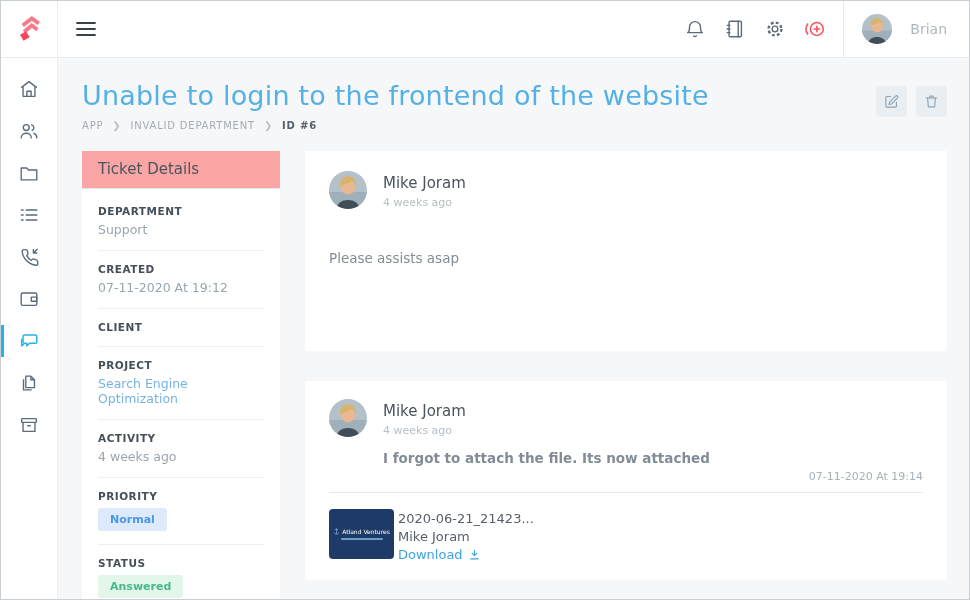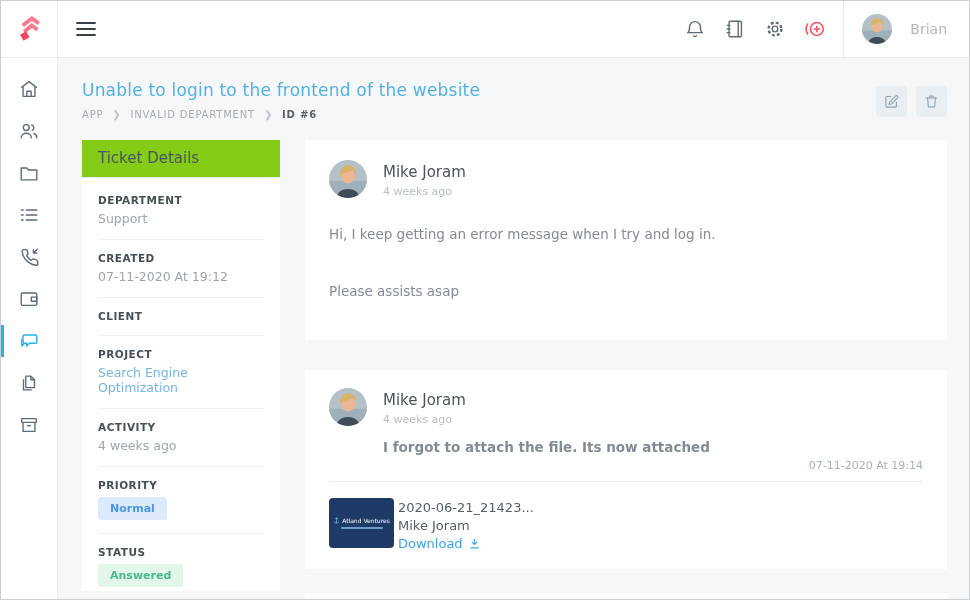--- a/index.html
+++ b/index.html
@@ -27,34 +27,34 @@
   .app-body { display: flex; height: 543px; }
   .sidebar { width: 57px; background: #fff; border-right: 1px solid #eceef1; padding-top: 10px; display: flex; flex-direction: column; }
   .nav-item { position: relative; height: 42px; display: flex; align-items: center; justify-content: center; color: #5a6b7b; cursor: pointer; }
   .nav-item.active { color: #29b2e8; }
   .nav-item.active::before { content: ""; position: absolute; left: 0; top: 5px; bottom: 5px; width: 3px; background: #29b2e8; }
 
   .content { flex: 1; background: #f5f7f9; overflow: hidden; }
 
   
   .page-header { display: flex; align-items: flex-start; padding: 22px 22px 0 24px; }
-  .page-title { font-size: 17px; font-weight: 500; color: #55b1e5; letter-spacing: .2px; }
+  .page-title { font-size: 27px; font-weight: 500; color: #55b1e5; letter-spacing: .2px; }
   .breadcrumb { margin-top: 9px; display: flex; align-items: flex-start; gap: 9px; font-size: 10px; letter-spacing: .8px; color: #a3abb3; }
   .crumb { cursor: pointer; }
   .crumb-sep { color: #b9c1c8; font-size: 10px; }
   .crumb.current { color: #57616b; font-weight: bold; cursor: default; }
   .header-actions { margin-left: auto; display: flex; gap: 9px; padding-top: 6px; }
   .action-btn { width: 31px; height: 31px; border-radius: 4px; background: #e9eef3; border: 0; display: flex; align-items: center; justify-content: center; color: #8fa3b3; cursor: pointer; }
 
   
   .columns { display: flex; gap: 25px; padding: 20px 22px 0 24px; align-items: flex-start; }
 
   
   .panel { width: 198px; background: #fff; height: 451px; flex: none; }
-  .panel-header { background: #84cc16; border-bottom: 1px solid #e3e8ec; padding: 9px 16px 10px; font-size: 15px; color: #4a545e; }
+  .panel-header { background: #fca5a5; border-bottom: 1px solid #e3e8ec; padding: 9px 16px 10px; font-size: 15px; color: #4a545e; }
   .panel-body { padding: 4px 16px 0; }
   .field { padding: 12px 0 13px; border-bottom: 1px solid #eef1f3; }
   .field-label { font-size: 10.5px; font-weight: bold; letter-spacing: .5px; color: #454f59; }
   .field-value { margin-top: 5px; font-size: 12.5px; color: #9aa6af; }
   .field-value.link { color: #74b3e3; cursor: pointer; }
   .badge { display: inline-block; margin-top: 6px; font-size: 11px; font-weight: bold; padding: 5px 12px; border-radius: 3px; }
   .badge.blue { background: #dceafb; color: #4a97e8; }
   .badge.green { background: #e2f6ea; color: #48b98c; }
 
   
@@ -292,21 +292,20 @@
         <article class="card card-1">
           <div class="msg-head">
             <svg class="msg-avatar" viewBox="0 0 40 40">
                 <use href="#sym-avatar"></use>
               </svg>
             <div>
               <div class="msg-author">Mike Joram</div>
               <div class="msg-time">4 weeks ago</div>
             </div>
           </div>
-          <p class="msg-line first">Hi, I keep getting an error message when I try and log in.</p>
           <p class="msg-line second">Please assists asap</p>
         </article>
 
         <article class="card card-2">
           <div class="msg-head">
             <svg class="msg-avatar" viewBox="0 0 40 40">
                 <use href="#sym-avatar"></use>
               </svg>
             <div>
               <div class="msg-author">Mike Joram</div>

